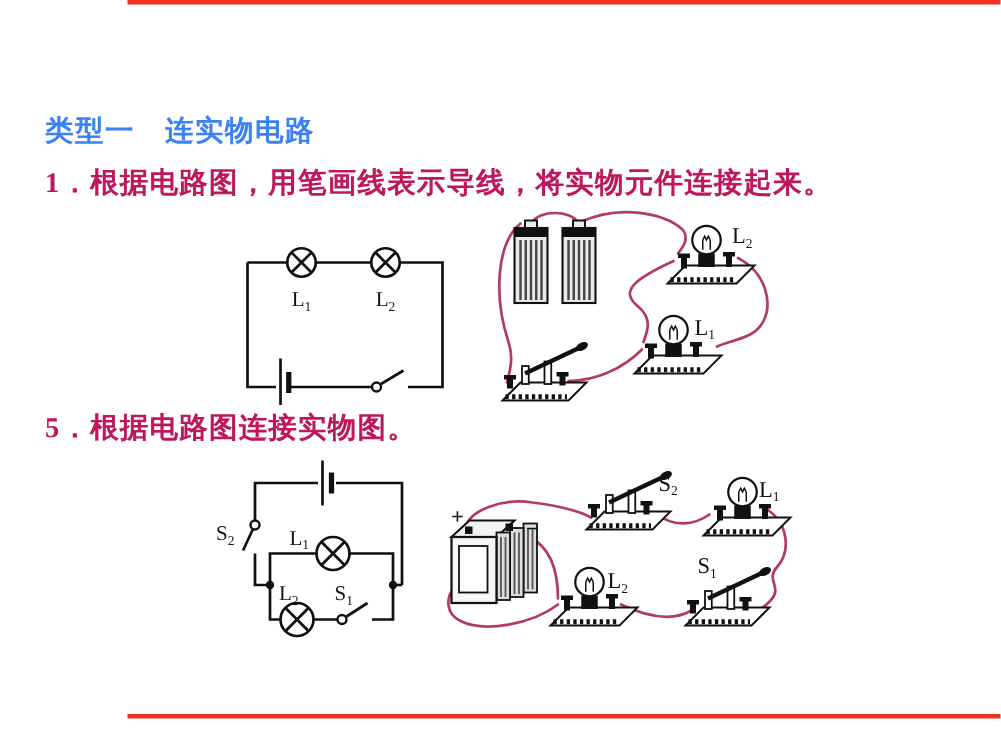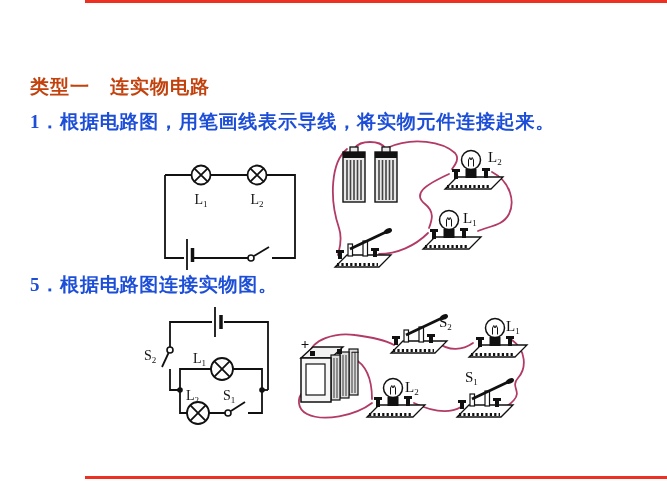--- a/index.html
+++ b/index.html
@@ -4,22 +4,22 @@
 <style>
   html,body{margin:0;padding:0;}
   body{width:667px;height:500px;background:#ffffff;position:relative;overflow:hidden;
        font-family:"Liberation Serif","DejaVu Serif",serif;}
   .page{position:absolute;inset:0;background:#fff;}
   .rule{position:absolute;left:85px;width:582px;height:3px;background:var(--rule,#ee3023);}
   .rule-top{top:0;}
   .rule-bottom{top:476px;}
   .heading{position:absolute;left:30px;top:74px;margin:0;
            font-family:"Liberation Sans","DejaVu Sans",sans-serif;
-           font-size:19px;font-weight:bold;color:#c2410c;letter-spacing:1px;}
-  .item{position:absolute;left:30px;margin:0;font-size:19px;font-weight:bold;color:#1d4ed8;
+           font-size:19px;font-weight:bold;color:#3b82f6;letter-spacing:1px;}
+  .item{position:absolute;left:30px;margin:0;font-size:19px;font-weight:bold;color:#be185d;
         letter-spacing:0.8px;white-space:nowrap;}
   .item1{top:109px;}
   .item2{top:272px;}
   svg{position:absolute;overflow:visible;}
   #d1{left:158px;top:165px;}
   #p1{left:325px;top:136px;}
   #d2{left:138px;top:303px;}
   #p2{left:293px;top:300px;}
   .cw{stroke:#111;stroke-width:1.8;fill:none;}              
   .wire{stroke:var(--wire,#b23a66);stroke-width:1.8;fill:none;stroke-linecap:round;}

